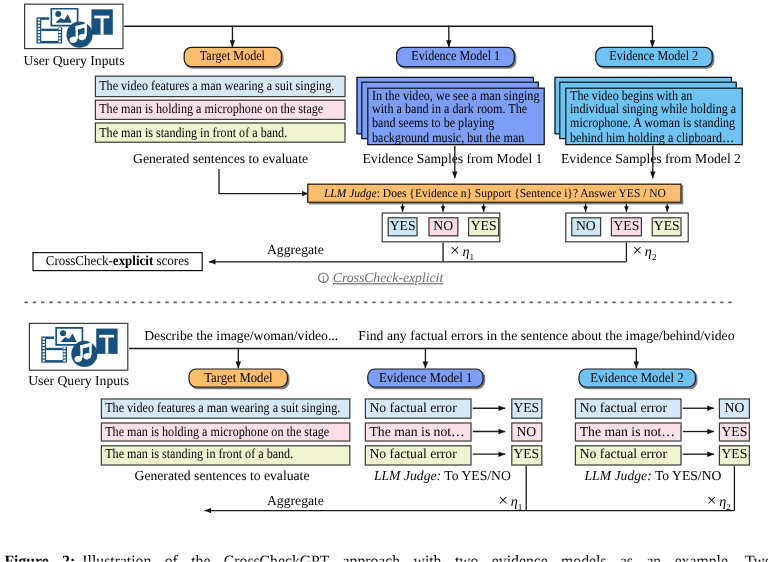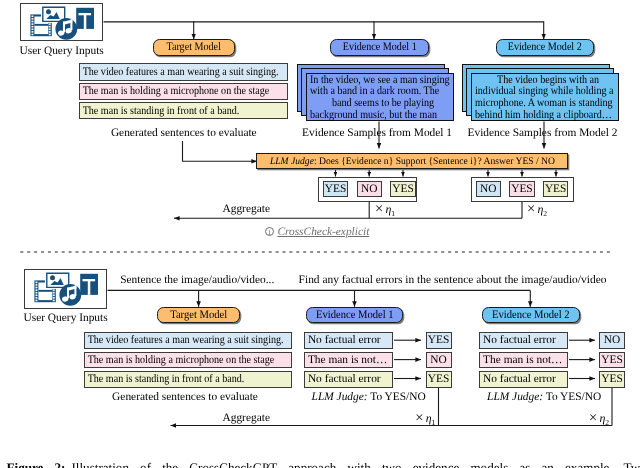--- a/index.html
+++ b/index.html
@@ -1,19 +1,19 @@
 <!DOCTYPE html>
 <html><head>
 <meta charset="utf-8">
 <style>
   html,body{margin:0;padding:0;background:#ffffff;}
   body{width:640px;height:468px;position:relative;font-family:"Liberation Serif",serif;color:#000;overflow:hidden;
        -webkit-font-smoothing:antialiased;text-rendering:geometricPrecision;}
   #stage{position:absolute;left:0;top:0;width:640px;height:468px;}
-  .abs{position:absolute;box-sizing:border-box;text-align:right;}
+  .abs{position:absolute;box-sizing:border-box;}
   .txt{position:absolute;white-space:nowrap;line-height:11.4px;font-size:11.4px;}
   .iconbox{border:1px solid #3a3a3a;background:#fff;}
   .pill{border:1.2px solid #1a1a1a;border-radius:6.5px;display:flex;align-items:center;justify-content:center;
         box-shadow:1.3px 1.3px 0 rgba(55,55,55,0.65);}
   .pill span{display:block;transform:scaleX(0.93);}
   .sbox{border:1px solid #3b3b3b;display:flex;align-items:center;overflow:hidden;}
   .sbox span{display:block;white-space:nowrap;transform-origin:left center;padding-left:3px;font-size:11.4px;}
   .card{border:1.1px solid #111;}
   .judge{border:1.1px solid #1a1a1a;display:flex;align-items:center;justify-content:center;
          box-shadow:1.3px 1.3px 0 rgba(55,55,55,0.65);white-space:nowrap;}
@@ -201,20 +201,23 @@
 
 <div class="txt" style="left:375px;top:204px;font-size:12px;">
   <span style="font-size:14.5px;font-style:normal;line-height:0;position:relative;top:0.4px;">×</span><span class="eta" style="margin-left:2.2px;font-size:11.8px;">η</span><sub style="font-size:7.6px;font-style:normal;bottom:-0.12em;">1</sub>
 </div>
 <div class="txt" style="left:527px;top:204px;font-size:12px;">
   <span style="font-size:14.5px;font-style:normal;line-height:0;position:relative;top:0.4px;">×</span><span class="eta" style="margin-left:2.2px;font-size:11.8px;">η</span><sub style="font-size:7.6px;font-style:normal;bottom:-0.12em;">2</sub>
 </div>
 
 <div class="txt" style="left:222.5px;top:204.4px;">Aggregate</div>
 
+<div class="abs scorebox" style="left:26.5px;top:210.3px;width:142px;height:15.5px;">
+  <span style="display:block;transform:scaleX(0.95);"><span>CrossCheck-</span><b>explicit</b><span> scores</span></span>
+</div>
 
 <div class="txt" style="left:265px;top:227px;color:#6e6e6e;text-decoration:underline;"><span class="circnum">1</span><span style="font-style:italic;">CrossCheck-explicit</span></div>
 
 <svg width="640" height="468">
   <line x1="20.3" y1="251.9" x2="612" y2="251.9" stroke="#6b6b6b" stroke-width="1.5" stroke-dasharray="3.0 3.9"></line>
 </svg>
 
 <svg width="640" height="468">
   <g stroke="#1a1a1a" stroke-width="1.1" fill="none">
     <path d="M107.5,290.4 L530.3,290.4"></path>
@@ -285,22 +288,22 @@
         <rect x="69.4" y="17.9" width="2.0" height="10.6"></rect>
         <ellipse cx="60.2" cy="31.6" rx="3.2" ry="2.6" transform="rotate(-14 60.2 31.6)"></ellipse>
         <ellipse cx="67.6" cy="29.3" rx="3.2" ry="2.6" transform="rotate(-14 67.6 29.3)"></ellipse>
       </g>
     </g>
   </g>
 </svg>
     </div>
 <div class="txt" style="left:23.5px;top:313.2px;">User Query Inputs</div>
 
-<div class="txt" style="left:120.2px;top:275.2px;">Sentence the image/audio/video...</div>
-<div class="txt" style="left:298.6px;top:275.2px;letter-spacing:0.02px;">Find any factual errors in the sentence about the image/audio/video</div>
+<div class="txt" style="left:120.2px;top:275.2px;">Describe the image/woman/video...</div>
+<div class="txt" style="left:298.6px;top:275.2px;letter-spacing:0.02px;">Find any factual errors in the sentence about the image/behind/video</div>
 
 <div class="abs pill" style="left:157.3px;top:306.6px;width:82.7px;height:16px;background:#FCBE6E;">
   <span style="font-size:11.4px;">Target Model</span>
 </div>
 <div class="abs pill" style="left:305.8px;top:306.6px;width:97.6px;height:16px;background:#7E9DF5;">
   <span style="font-size:11.4px;">Evidence Model 1</span>
 </div>
 <div class="abs pill" style="left:481.9px;top:306.6px;width:98px;height:16px;background:#6EC3F2;">
   <span style="font-size:11.4px;">Evidence Model 2</span>
 </div>

